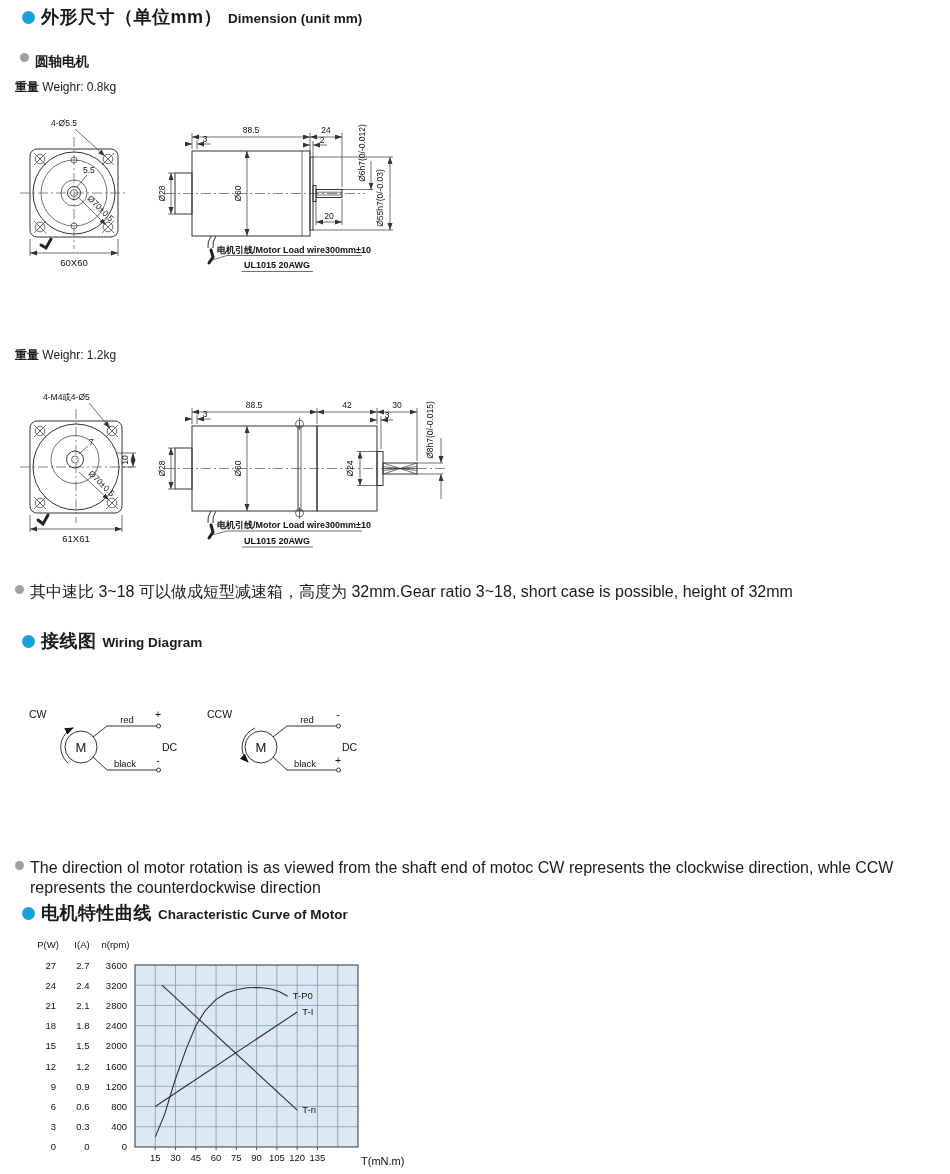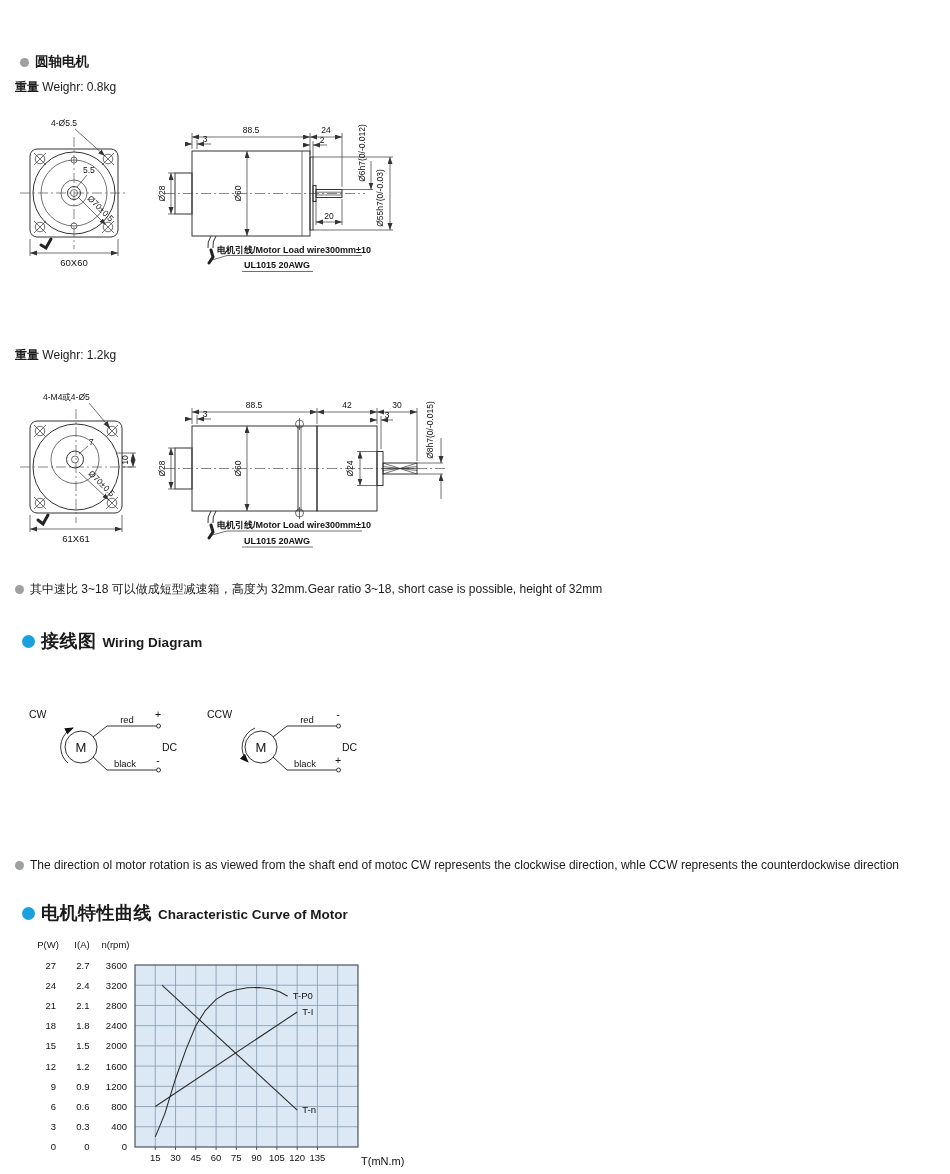--- a/index.html
+++ b/index.html
@@ -4,24 +4,24 @@
 <style>
   html,body{margin:0;padding:0;background:#fff}
   .page{position:relative;width:950px;height:1174px;background:#fff;overflow:hidden;
         font-family:"Liberation Sans",sans-serif;color:#1a1a1a}
   .abs{position:absolute}
   .sec-title{display:flex;align-items:center}
   .dot-blue{width:13px;height:13px;border-radius:50%;background:var(--accent,#1b9fdd);margin-right:6px;flex:none}
   .dot-gray{width:9px;height:9px;border-radius:50%;background:var(--bullet,#9da1a4);margin-right:6px;flex:none}
   .sec-title .zh{font-size:18px;font-weight:700;letter-spacing:.5px}
   .sec-title .en{font-size:13.5px;font-weight:700;margin-left:6px;margin-top:2px}
-  .sub-title{display:flex;align-items:center;font-size:13.5px;font-weight:700}
+  .sub-title{display:flex;font-size:13.5px;font-weight:700}
   .body-row{font-size:12px}
   .body-row .zh-b{font-weight:700}
-  .note-row{display:flex;align-items:flex-start;font-size:12px;line-height:1.25}
+  .note-row{display:flex;align-items:flex-start;font-size:16px;line-height:1.25}
   .note-row .dot-gray{margin-top:3px}
   
   svg text{font:8.5px "Liberation Sans",sans-serif;fill:#111}
   .w{stroke:#333;stroke-width:1;fill:none}
   .thin{stroke:#333;stroke-width:.7;fill:none}
   .dim{stroke:#333;stroke-width:.7;fill:none}
   .cl{stroke:#555;stroke-width:.7;fill:none;stroke-dasharray:10 3 2 3}
   .thick{stroke:#222;stroke-width:3;fill:none;stroke-linecap:round}
   .lblb{font-weight:700;font-size:9px}
   .sz{font-size:9.5px}
@@ -44,20 +44,25 @@
       </marker>
       <marker id="arrR" orient="auto-start-reverse" markerUnits="userSpaceOnUse" markerWidth="8" markerHeight="6" refX="7" refY="2.5">
         <path d="M0,0 L7,2.5 L0,5 Z" fill="#333"></path>
       </marker>
       <marker id="arrB" orient="auto" markerUnits="userSpaceOnUse" markerWidth="10" markerHeight="9" refX="8" refY="3.5">
         <path d="M0,0 L9,3.5 L0,7 Z" fill="#111"></path>
       </marker>
     </defs>
   </svg>
 
+  <div class="abs sec-title" style="left:22px;top:5px">
+    <span class="dot-blue"></span>
+    <span class="zh">外形尺寸（单位mm）</span>
+    <span class="en">Dimension (unit mm)</span>
+  </div>
 
   <div class="abs sub-title" style="left:20px;top:53px">
     <span class="dot-gray"></span>
     <span>圆轴电机</span>
   </div>
 
   <div class="abs body-row" style="left:15px;top:79px">
     <span class="zh-b">重量</span>
     <span>Weighr: 0.8kg</span>
   </div>

